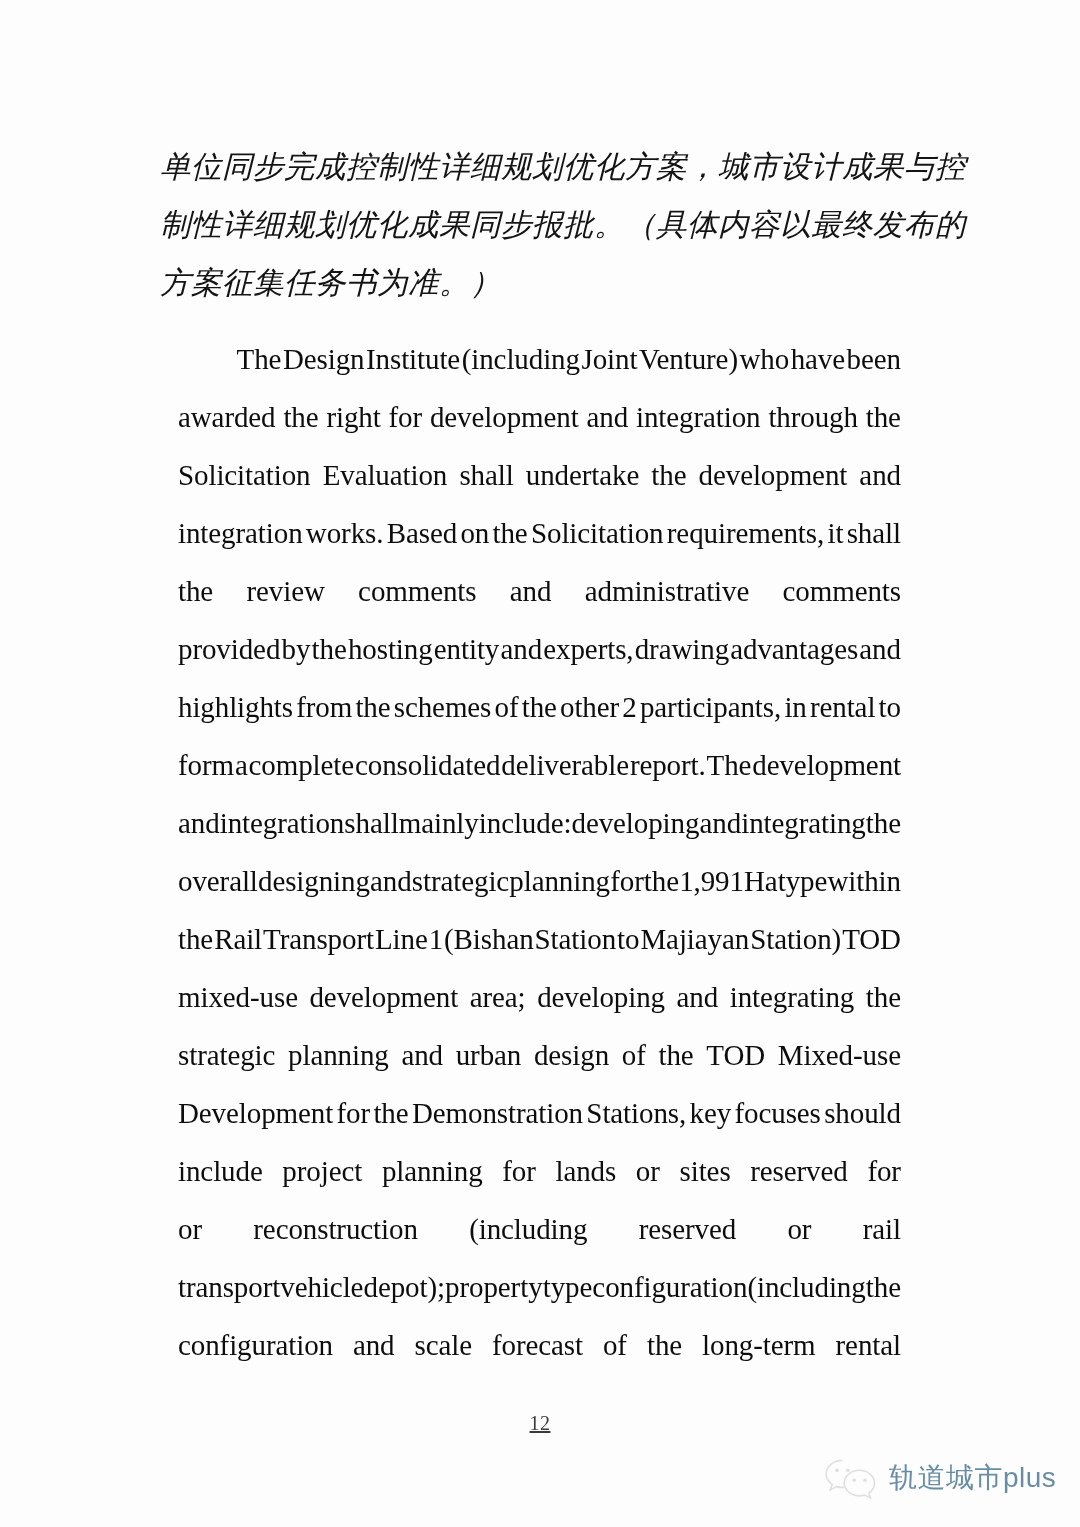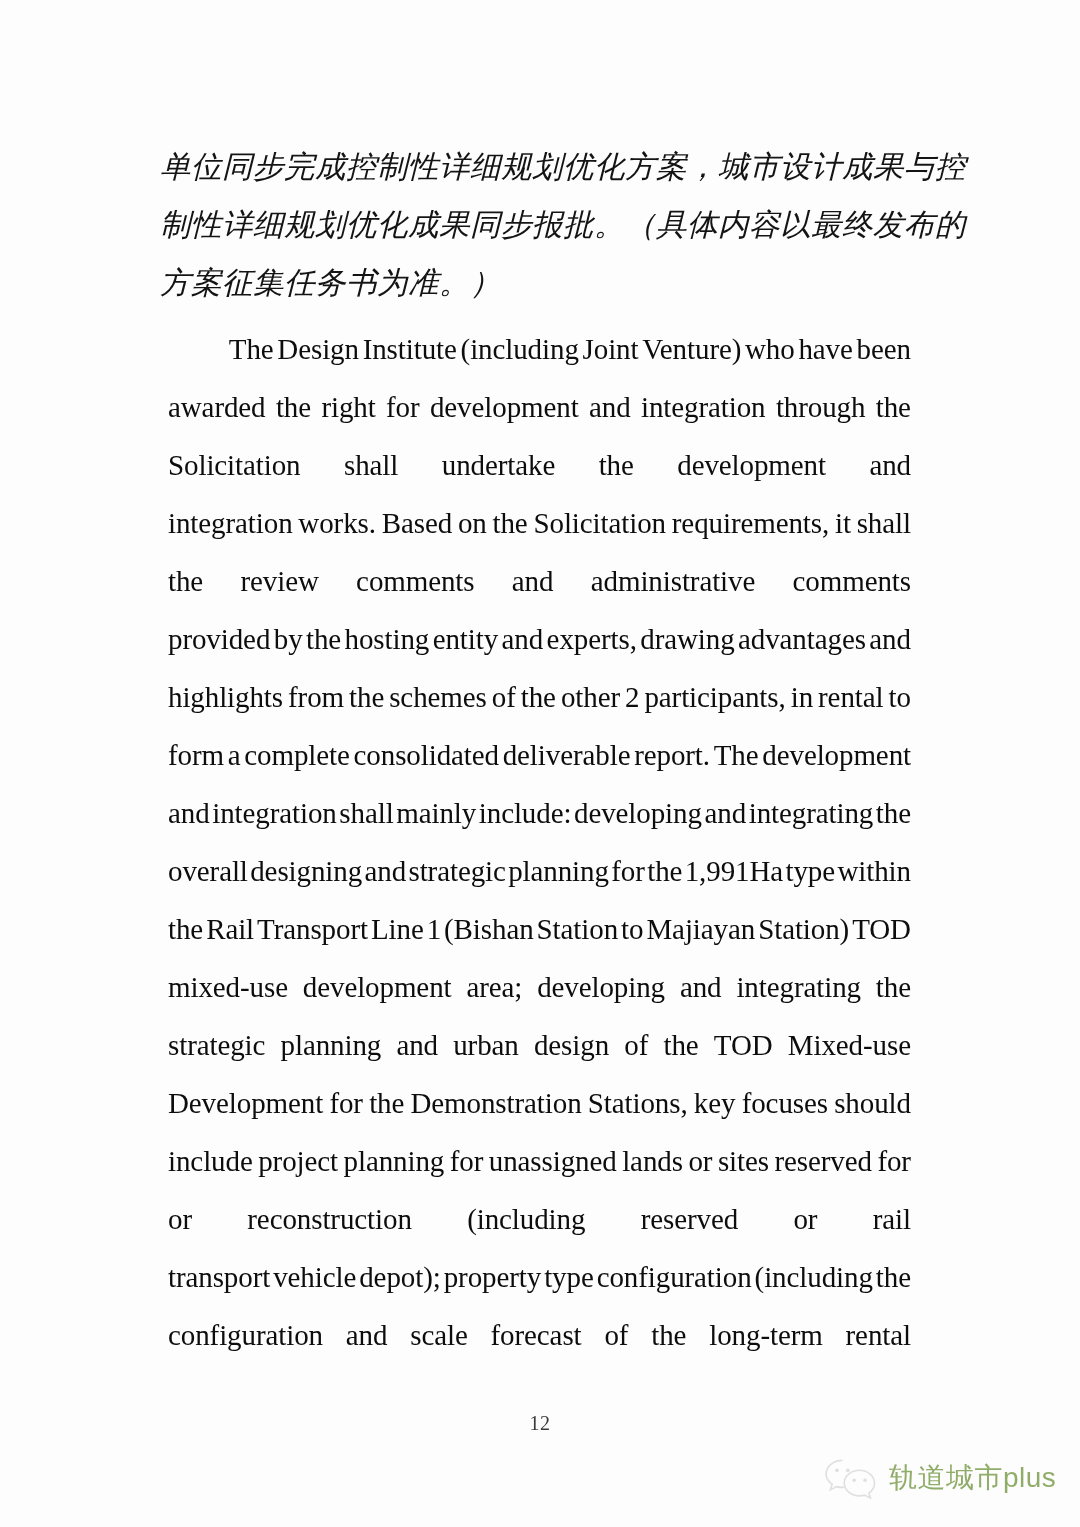--- a/index.html
+++ b/index.html
@@ -53,21 +53,21 @@
     line-height: 58px;
   }
   .cn-line.spread {
     display: flex;
     justify-content: space-between;
   }
   .cn-line.spread > span { display: inline-block; }
 
   
   .en-block {
-    margin: 8px;
+    margin: 18px;
     font-family: "Liberation Serif", "DejaVu Serif", serif;
     font-size: 29px;
     line-height: 58px;
     color: #0d0d0d;
     text-align: justify;
     text-justify: inter-word;
     letter-spacing: -0.1px;
     word-spacing: 0.5px;
   }
   .en-block .para-line {
@@ -94,20 +94,21 @@
   .page-number {
     position: absolute;
     left: 0;
     right: 0;
     top: 1412px;
     text-align: center;
     font-family: "Liberation Serif", "DejaVu Serif", serif;
     font-size: 20px;
     color: #3a3a3a;
     letter-spacing: 0.5px;
+    text-decoration: underline;
   }
 
   
   .watermark {
     position: absolute;
     left: 822px;
     top: 1457px;
     display: flex;
     align-items: center;
     gap: 9px;
@@ -116,21 +117,21 @@
   .watermark .wechat-icon {
     width: 58px;
     height: 42px;
     display: block;
     flex: 0 0 58px;
   }
   .watermark .wm-text {
     font-family: "Liberation Sans", "DejaVu Sans", sans-serif;
     font-size: 28px;
     line-height: 1;
-    color: #4d7c0f;
+    color: #0c4a6e;
     letter-spacing: 0.5px;
     white-space: nowrap;
   }
 </style>
 </head>
 <body>
 
 <div class="page">
 
   <div class="text-column">
@@ -214,20 +215,21 @@
           <span>right</span>
           <span>for</span>
           <span>development</span>
           <span>and</span>
           <span>integration</span>
           <span>through</span>
           <span>the</span>
         </div>
       <div class="para-line">
           <span>Solicitation</span>
+          <span>Evaluation</span>
           <span>shall</span>
           <span>undertake</span>
           <span>the</span>
           <span>development</span>
           <span>and</span>
         </div>
       <div class="para-line">
           <span>integration</span>
           <span>works.</span>
           <span>Based</span>
@@ -346,21 +348,20 @@
           <span>Stations,</span>
           <span>key</span>
           <span>focuses</span>
           <span>should</span>
         </div>
       <div class="para-line">
           <span>include</span>
           <span>project</span>
           <span>planning</span>
           <span>for</span>
-          <span>unassigned</span>
           <span>lands</span>
           <span>or</span>
           <span>sites</span>
           <span>reserved</span>
           <span>for</span>
         </div>
       <div class="para-line">
           <span>or</span>
           <span>reconstruction</span>
           <span>(including</span>

